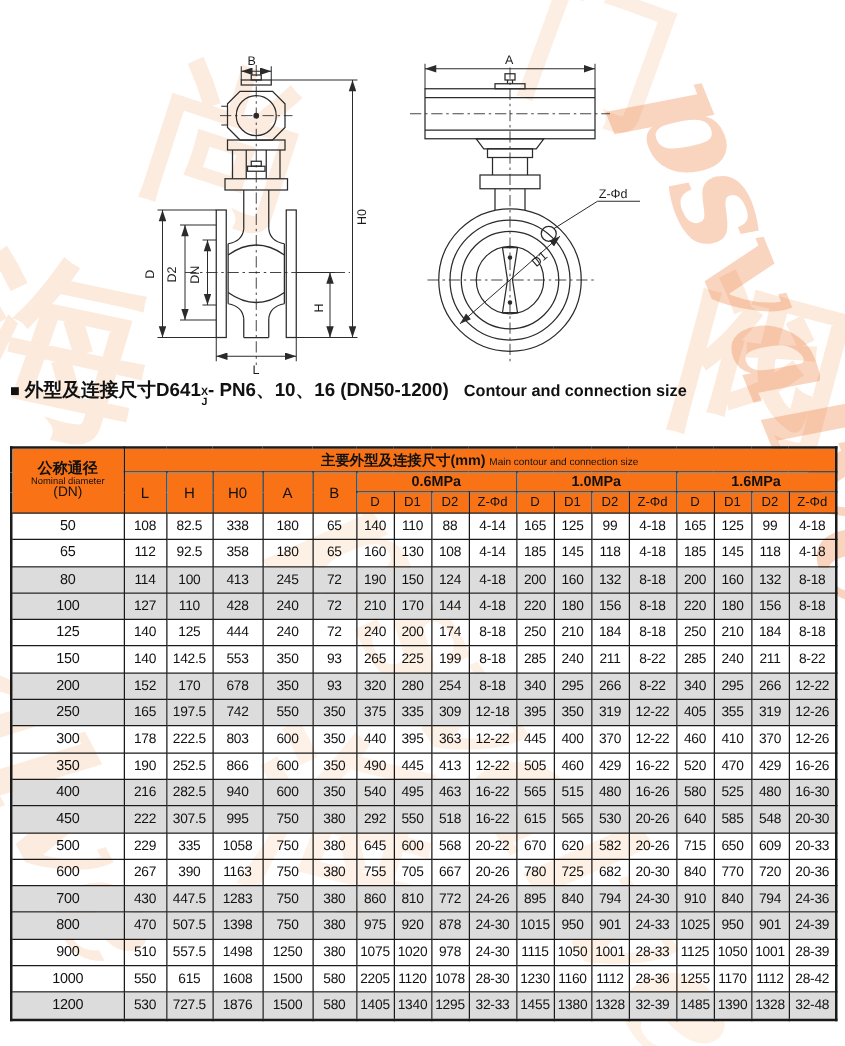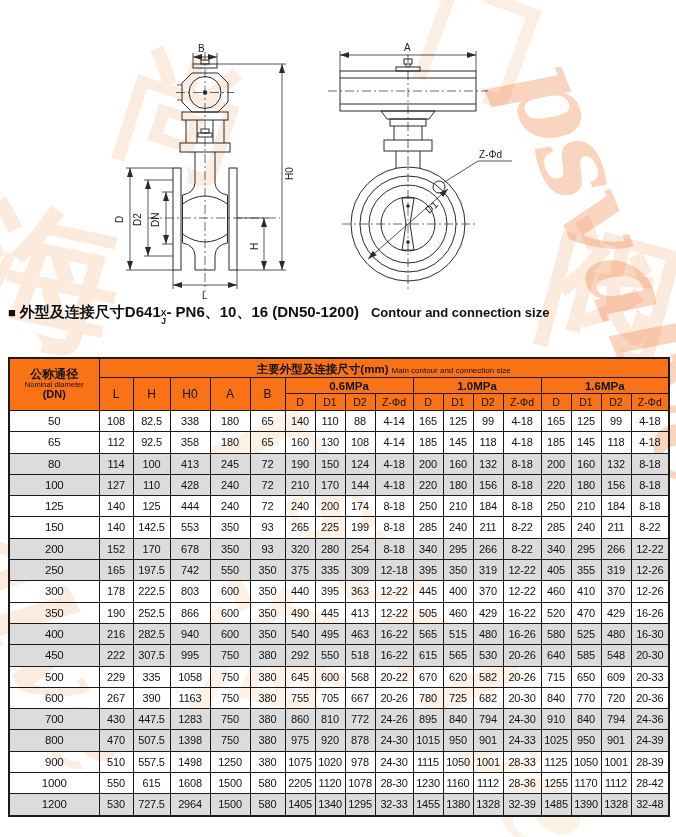--- a/index.html
+++ b/index.html
@@ -32,21 +32,21 @@
   .tbl-wrap{position:absolute;z-index:1;left:8px;top:357px;}
   table{border-collapse:collapse;table-layout:fixed;width:661px;}
   th,td{border:1px solid #1a1a1a;padding:0;text-align:center;vertical-align:middle;overflow:hidden;}
   table{border:2px solid #1a1a1a;}
   thead th{background:#f97316;font-weight:bold;}
   .main-h .zh{font-size:11.5px;font-weight:bold;}
   .main-h .en{font-size:8px;font-weight:normal;margin-left:3px;margin-top:41px;}
   .dn-head{line-height:1.05;}
   .dn-head .zh{font-size:12px;font-weight:bold;}
   .dn-head .en{font-size:7.5px;font-weight:normal;}
-  .dn-head .unit{font-size:11px;font-weight:bold;}
+  .dn-head .unit{font-size:11px;font-weight:normal;}
   th.dimcol{font-size:12px;height:16px;font-weight:normal;}
   th.mpa{font-size:11.5px;height:15px;font-weight:bold;}
   th.sub{font-size:10.5px;height:16px;font-weight:normal;}
   td{font-size:11px;height:20.3px;line-height:20.3px;letter-spacing:-.2px;}
   td.dn{font-size:11.5px;}
   tr.shaded td{background:#dcdcdc;}
   
   .notes{position:absolute;z-index:1;left:8px;top:803px;line-height:1.2;}
   .notes .zh{font-size:12.5px;font-weight:bold;}
   .notes .en{font-size:9px;margin-top:1px;}
@@ -633,21 +633,21 @@
           <td>28-36</td>
           <td>1255</td>
           <td>1170</td>
           <td>1112</td>
           <td>28-42</td>
         </tr>
         <tr class="shaded">
           <td class="dn">1200</td>
           <td>530</td>
           <td>727.5</td>
-          <td>2964</td>
+          <td>1876</td>
           <td>1500</td>
           <td>580</td>
           <td>1405</td>
           <td>1340</td>
           <td>1295</td>
           <td>32-33</td>
           <td>1455</td>
           <td>1380</td>
           <td>1328</td>
           <td>32-39</td>

